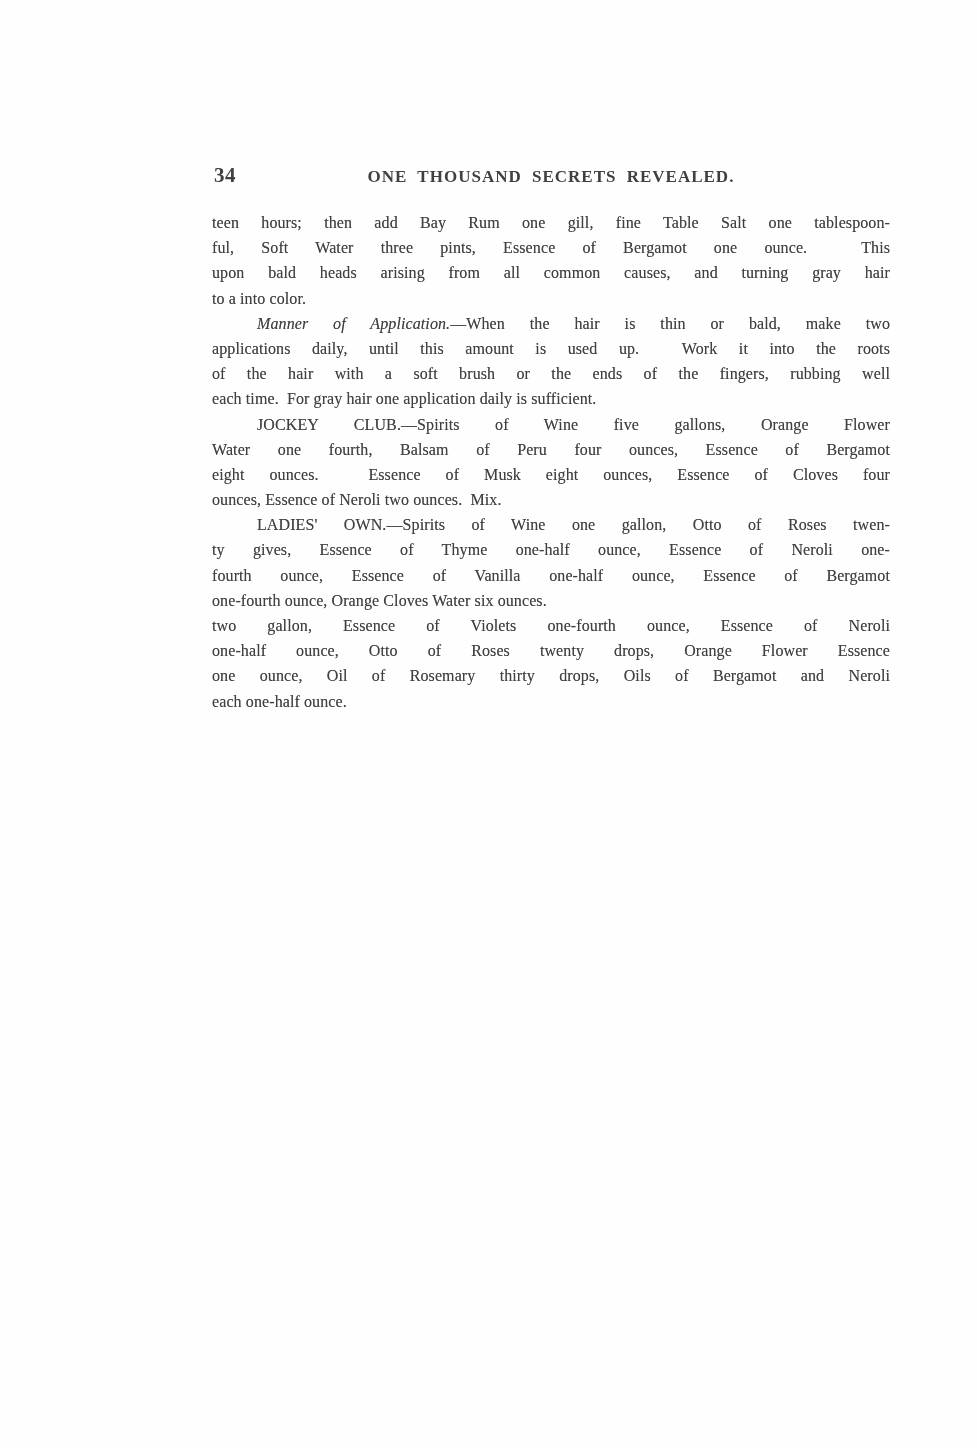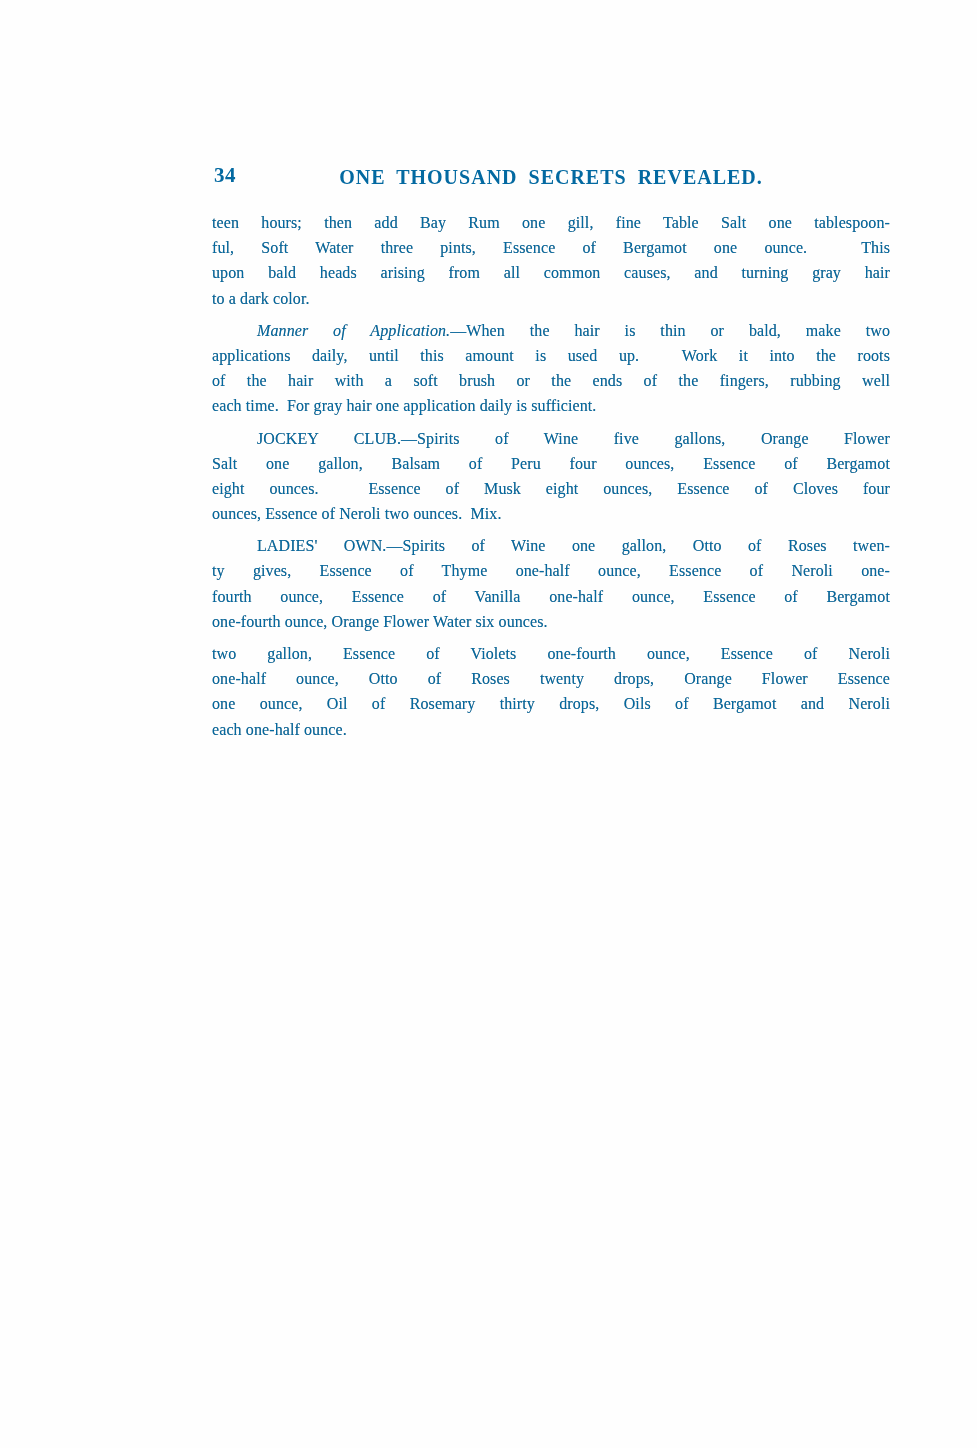--- a/index.html
+++ b/index.html
@@ -7,21 +7,21 @@
     padding: 0;
     background: #ffffff;
   }
   .page {
     position: relative;
     width: 977px;
     height: 1448px;
     background: #fefefe;
     overflow: hidden;
     font-family: "Liberation Serif", serif;
-    color: #0369a1;
+    color: #404040;
   }
   
   .running-head {
     position: absolute;
     left: 212px;
     top: 164px;
     width: 678px;
     height: 22px;
   }
   .page-number {
@@ -32,39 +32,39 @@
     line-height: 21px;
     font-weight: 700;
     letter-spacing: 0.5px;
   }
   .head-title {
     position: absolute;
     left: 0;
     bottom: 1px;
     width: 100%;
     text-align: center;
-    font-size: 20px;
+    font-size: 17px;
     line-height: 16px;
     font-weight: 700;
     letter-spacing: 1px;
     word-spacing: 5px;
     white-space: nowrap;
   }
   
   .text-block {
     position: absolute;
     left: 212px;
     top: 210px;
     width: 678px;
     font-size: 16px;
     letter-spacing: 0.1px;
     text-shadow: 0 0 0.5px rgba(37, 34, 31, 0.45);
   }
   .para { margin: 0; padding: 0; }
-  .para + .para { margin-top: 7px; }
+  .para + .para { }
   .line {
     height: 25.2px;
     line-height: 25.2px;
     text-align: justify;
     text-align-last: justify;
     white-space: nowrap;
   }
   .line.last {
     text-align: left;
     text-align-last: left;
@@ -83,42 +83,42 @@
     <span class="page-number">34</span>
     <div class="head-title">ONE THOUSAND SECRETS REVEALED.</div>
   </div>
 
   <div class="text-block">
 
     <div class="para">
       <div class="line">teen hours; then add Bay Rum one gill, fine Table Salt one tablespoon-</div>
       <div class="line">ful, Soft Water three pints, Essence of Bergamot one ounce.&nbsp; This</div>
       <div class="line">upon bald heads arising from all common causes, and turning gray hair</div>
-      <div class="line last">to a dark color.</div>
+      <div class="line last">to a into color.</div>
     </div>
 
     <div class="para">
       <div class="line first"><span class="italic">Manner of Application.</span><span>—When the hair is thin or bald, make two</span></div>
       <div class="line">applications daily, until this amount is used up.&nbsp; Work it into the roots</div>
       <div class="line">of the hair with a soft brush or the ends of the fingers, rubbing well</div>
       <div class="line last">each time.&nbsp; For gray hair one application daily is sufficient.</div>
     </div>
 
     <div class="para">
       <div class="line first">JOCKEY CLUB.—Spirits of Wine five gallons, Orange Flower</div>
-      <div class="line">Salt one gallon, Balsam of Peru four ounces, Essence of Bergamot</div>
+      <div class="line">Water one fourth, Balsam of Peru four ounces, Essence of Bergamot</div>
       <div class="line">eight ounces.&nbsp; Essence of Musk eight ounces, Essence of Cloves four</div>
       <div class="line last">ounces, Essence of Neroli two ounces.&nbsp; Mix.</div>
     </div>
 
     <div class="para">
       <div class="line first">LADIES' OWN.—Spirits of Wine one gallon, Otto of Roses twen-</div>
       <div class="line">ty gives, Essence of Thyme one-half ounce, Essence of Neroli one-</div>
       <div class="line">fourth ounce, Essence of Vanilla one-half ounce, Essence of Bergamot</div>
-      <div class="line last">one-fourth ounce, Orange Flower Water six ounces.</div>
+      <div class="line last">one-fourth ounce, Orange Cloves Water six ounces.</div>
     </div>
 
     <div class="para">
       <div class="line">two gallon, Essence of Violets one-fourth ounce, Essence of Neroli</div>
       <div class="line">one-half ounce, Otto of Roses twenty drops, Orange Flower Essence</div>
       <div class="line">one ounce, Oil of Rosemary thirty drops, Oils of Bergamot and Neroli</div>
       <div class="line last">each one-half ounce.</div>
     </div>
 
   </div>

